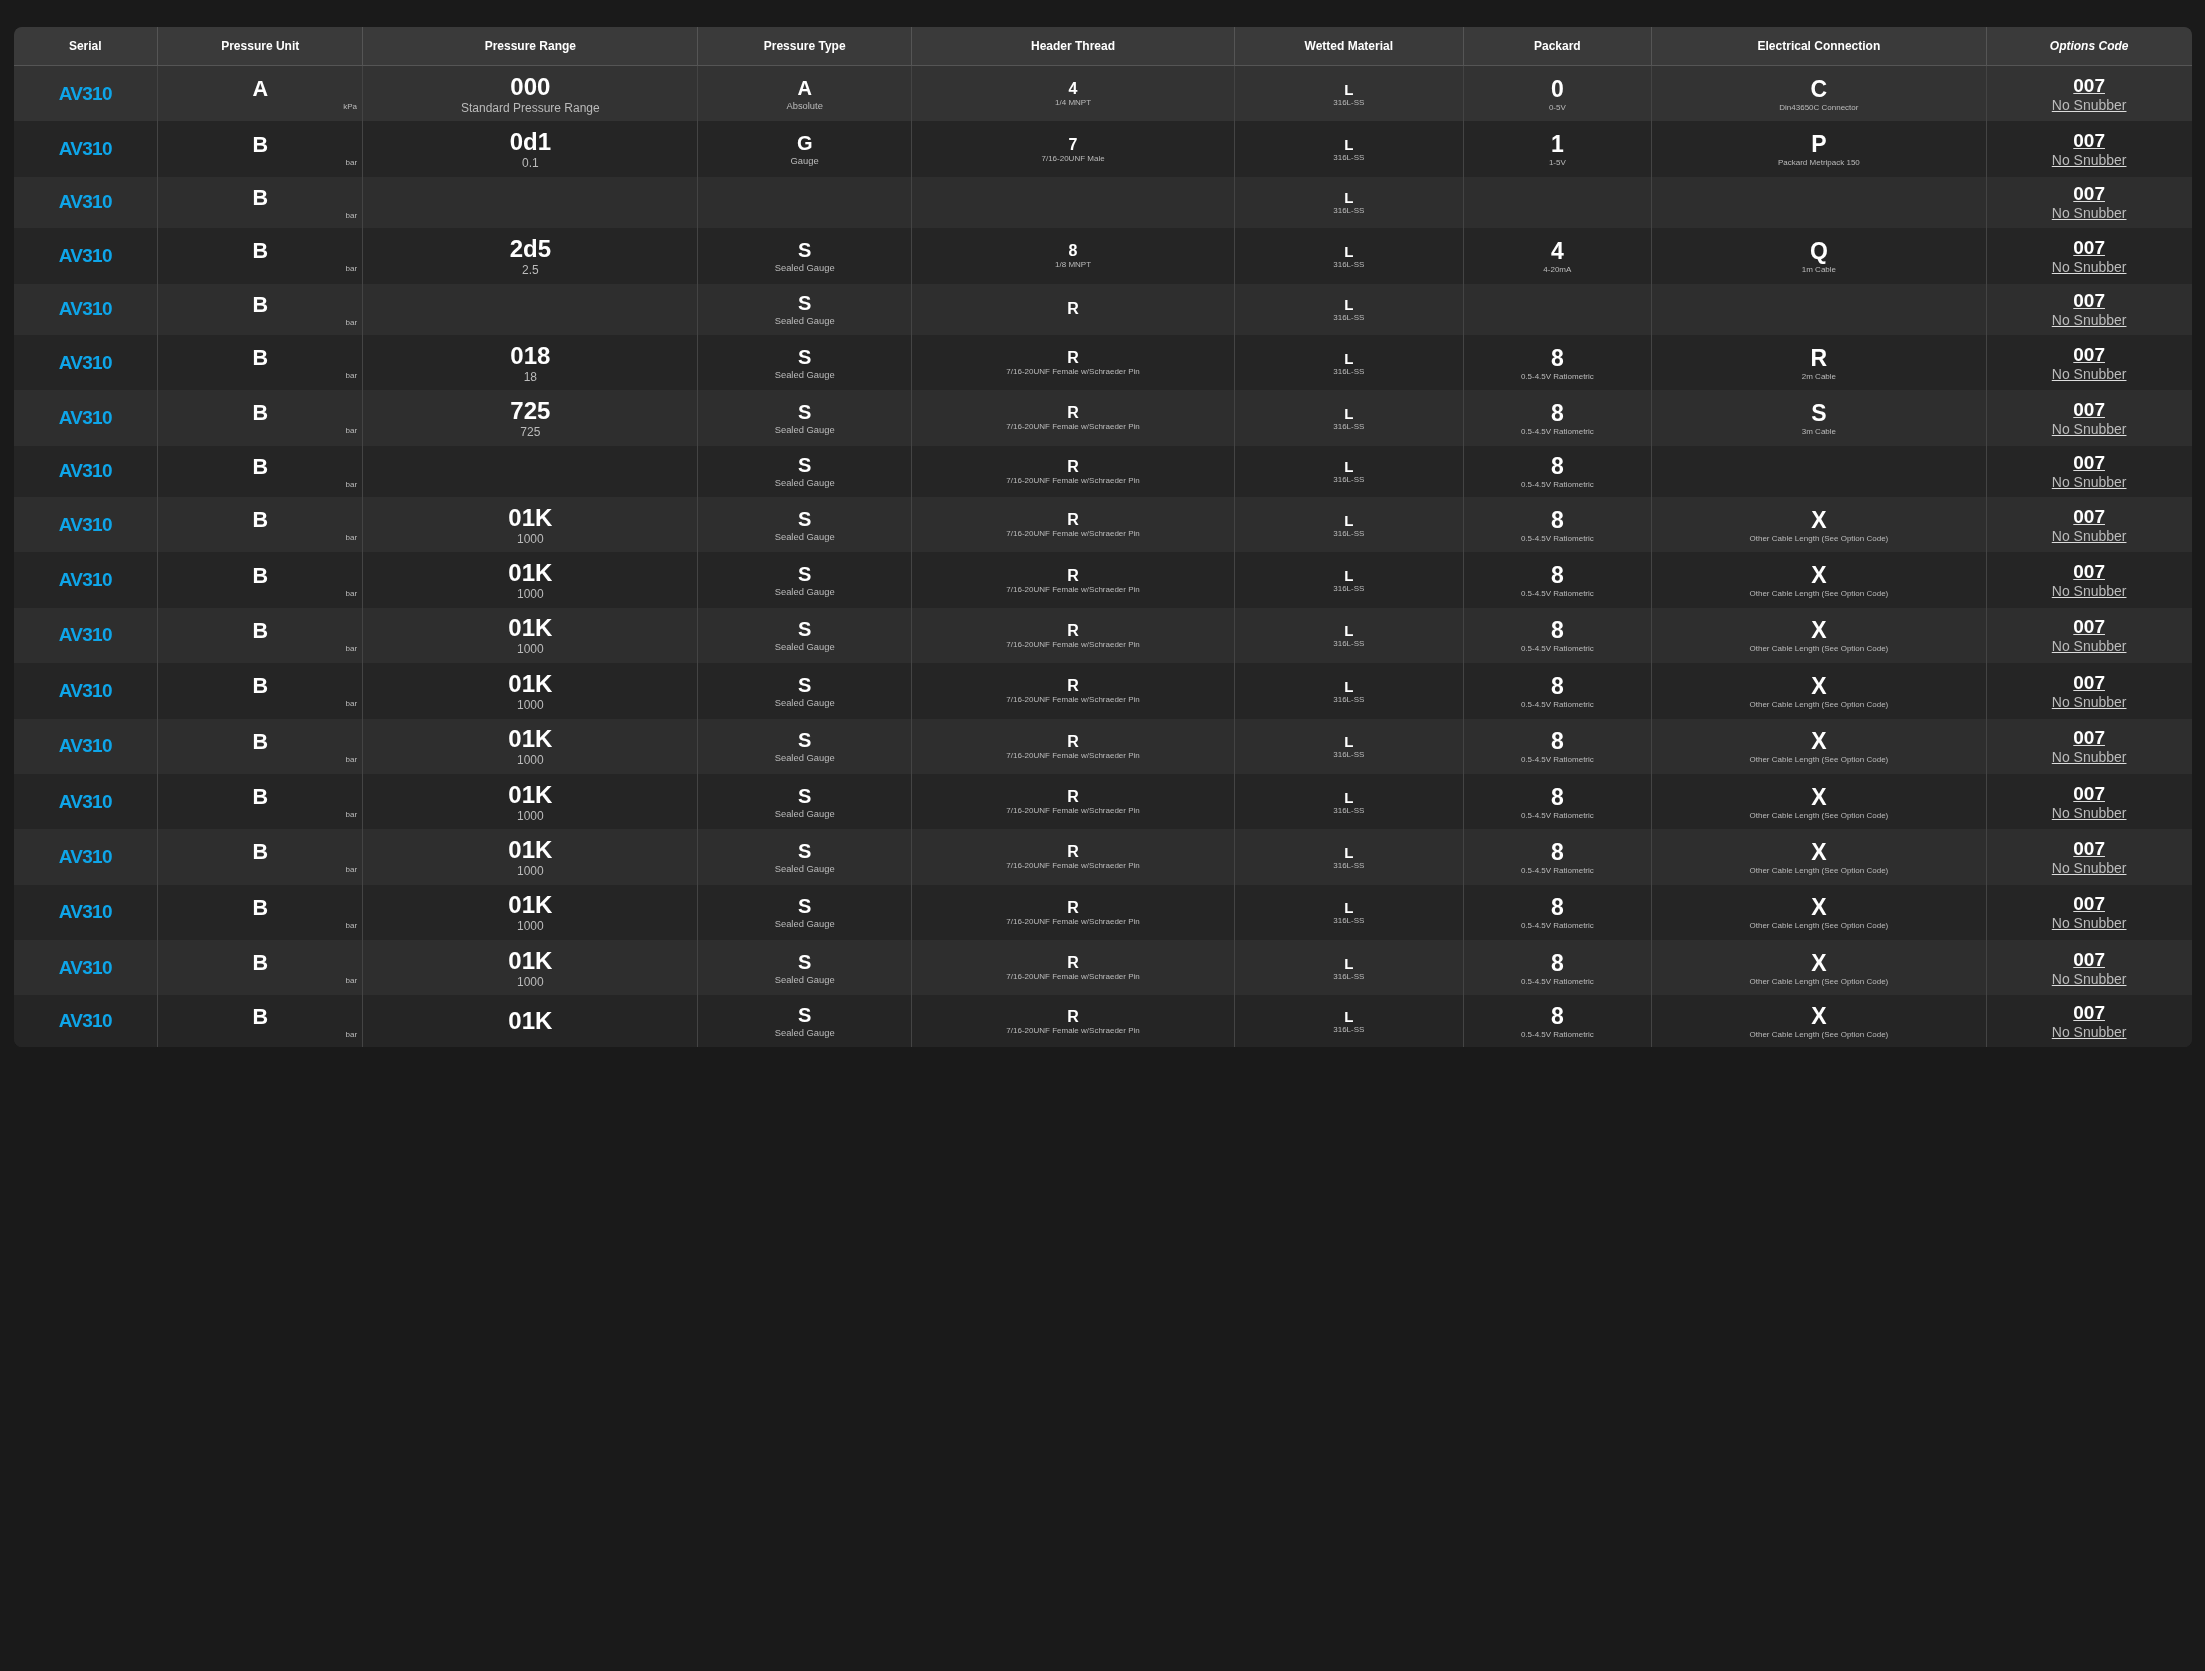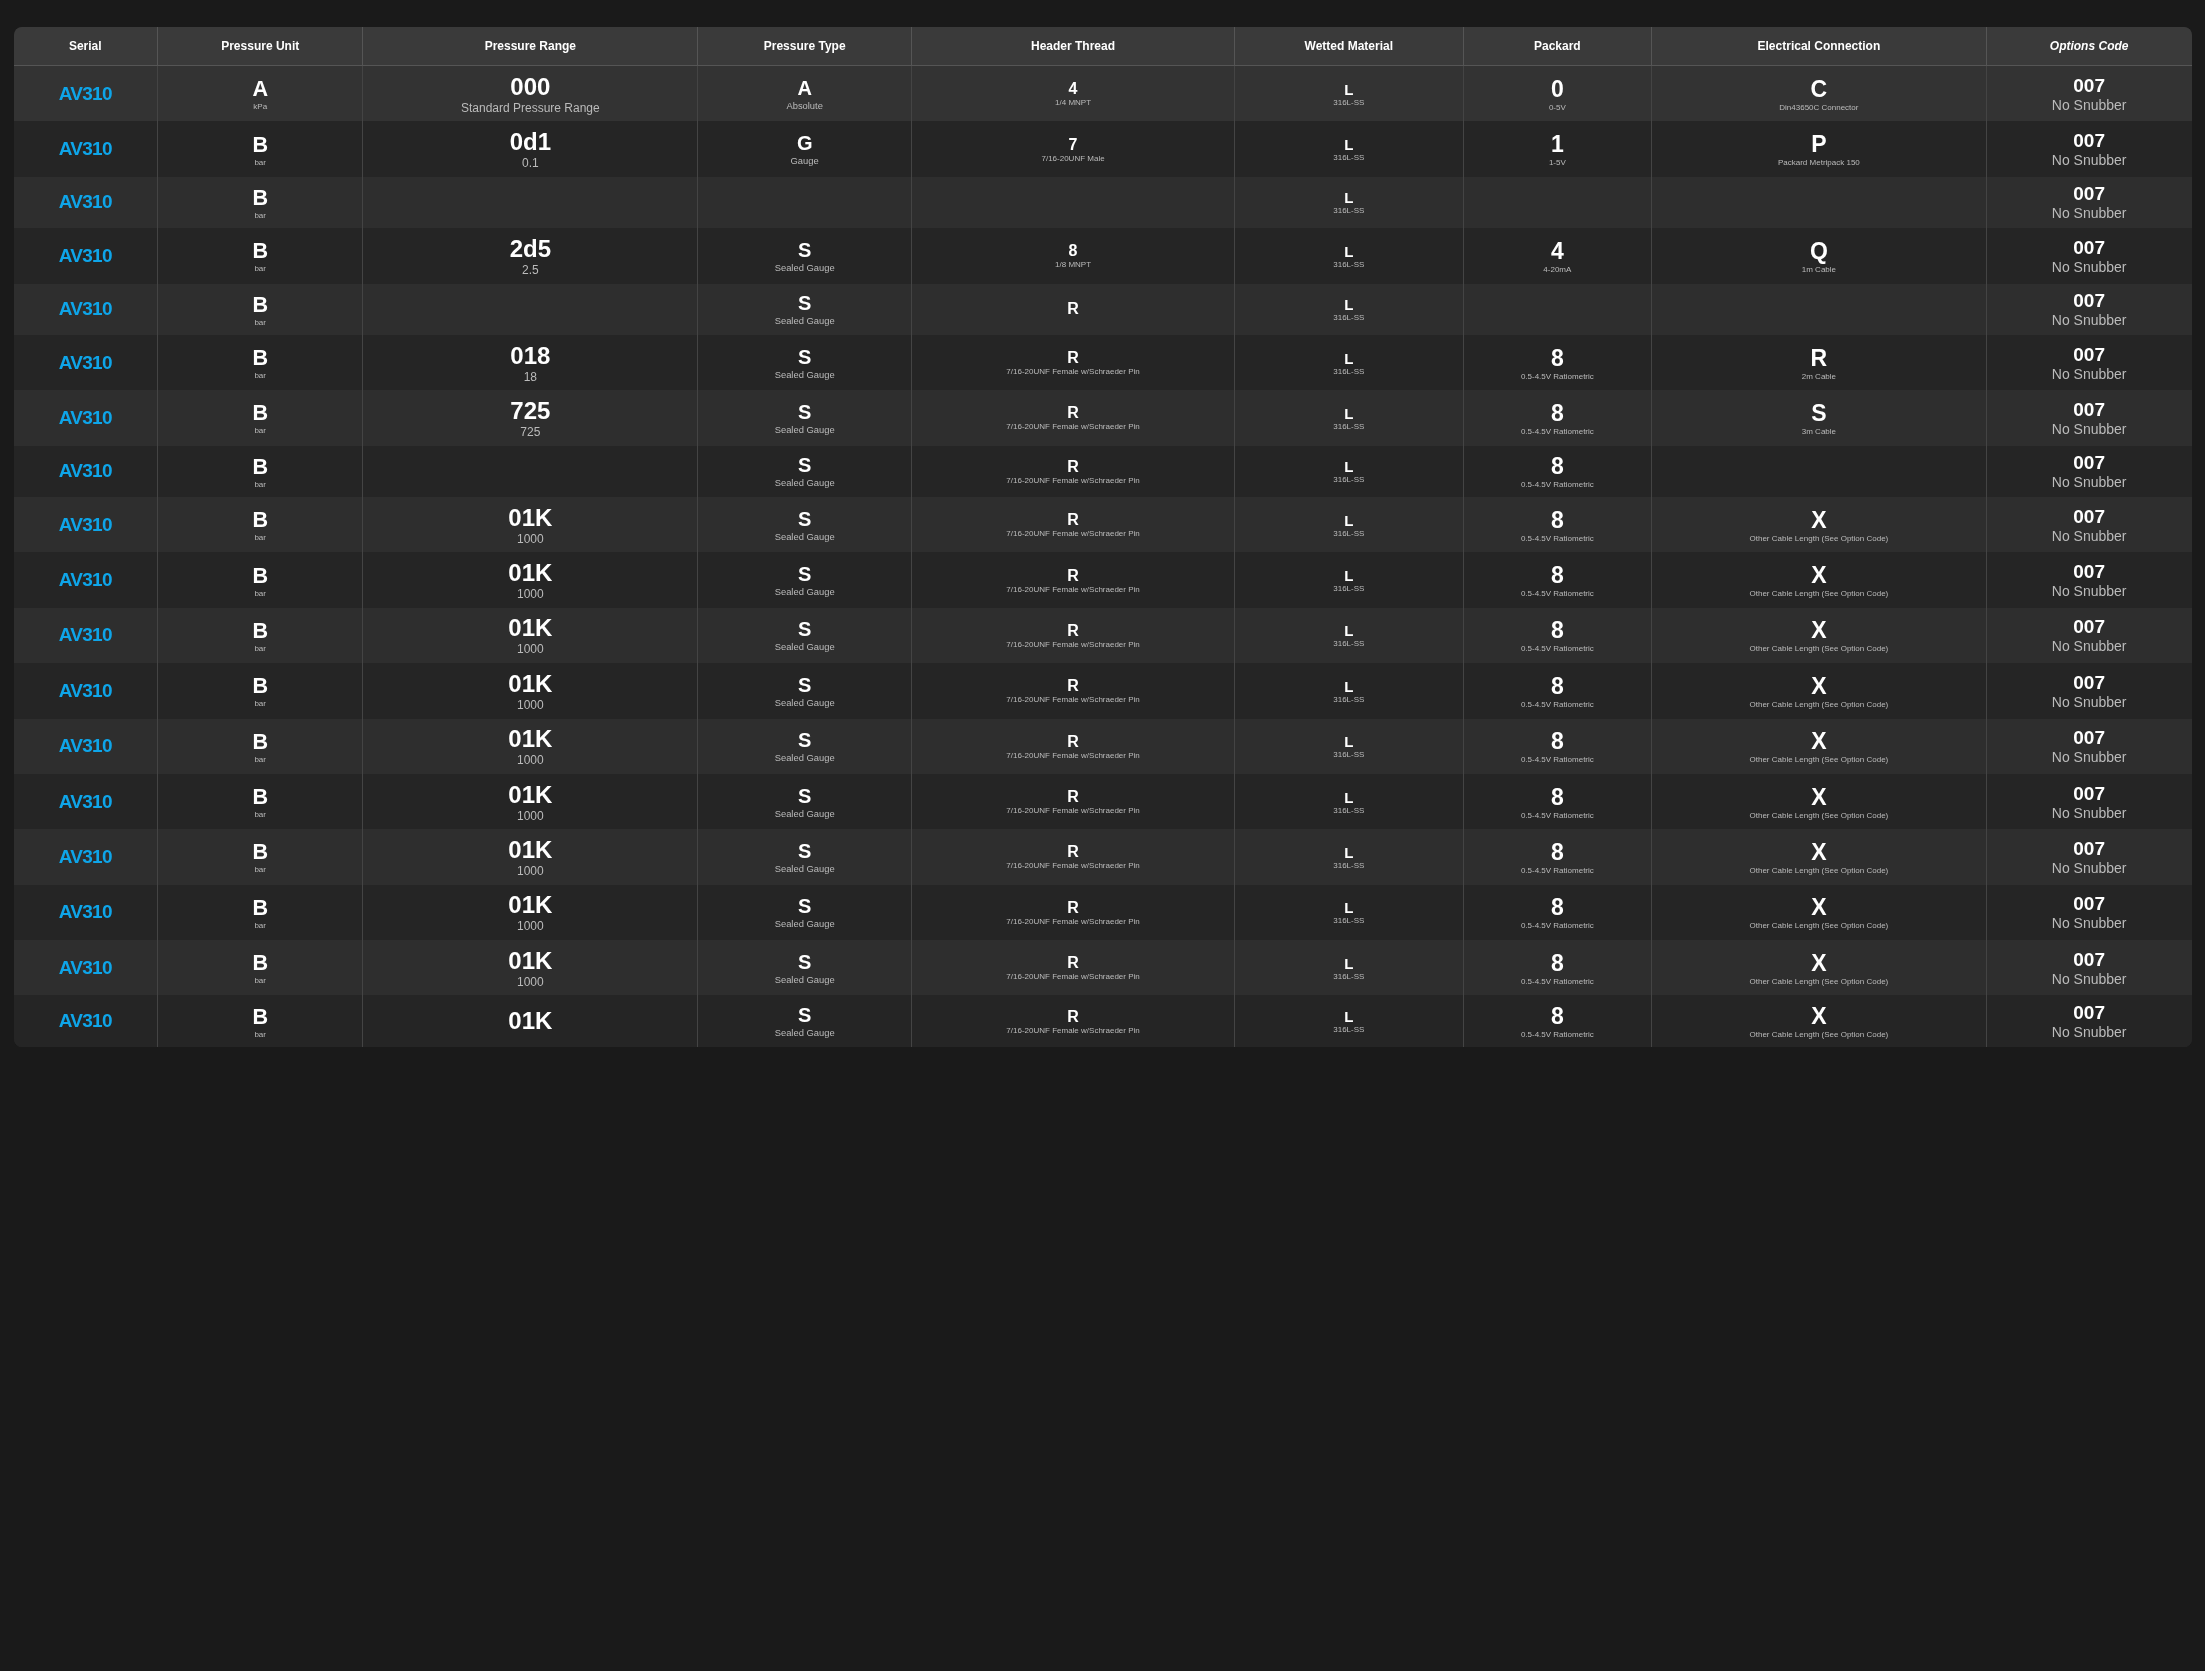--- a/index.html
+++ b/index.html
@@ -50,20 +50,21 @@
     tbody tr td {
       padding: 6.7px 5.4px;
       text-align: center;
       border-right: 0.7px solid #444;
       vertical-align: middle;
       font-size: 10px;
       color: #ddd;
     }
     tbody tr td:last-child {
       border-right: none;
+      text-decoration: underline;
     }
     .serial-cell {
       font-size: 19px;
       font-weight: 900;
       color: #0ea5e9;
       letter-spacing: -0.7px;
     }
     .big-code {
       font-size: 24px;
       font-weight: 900;
@@ -143,20 +144,21 @@
     }
     .pressure-unit-cell {
       font-size: 21.6px;
       font-weight: 900;
       color: #fff;
     }
     .pu-sub {
       font-size: 8px;
       color: #bbb;
       display: block;
+      text-align: right;
     }
   </style>
 </head>
 <body>
 
 <div class="page-wrapper">
   <table>
     <thead>
       <tr>
         <th>Serial</th>

